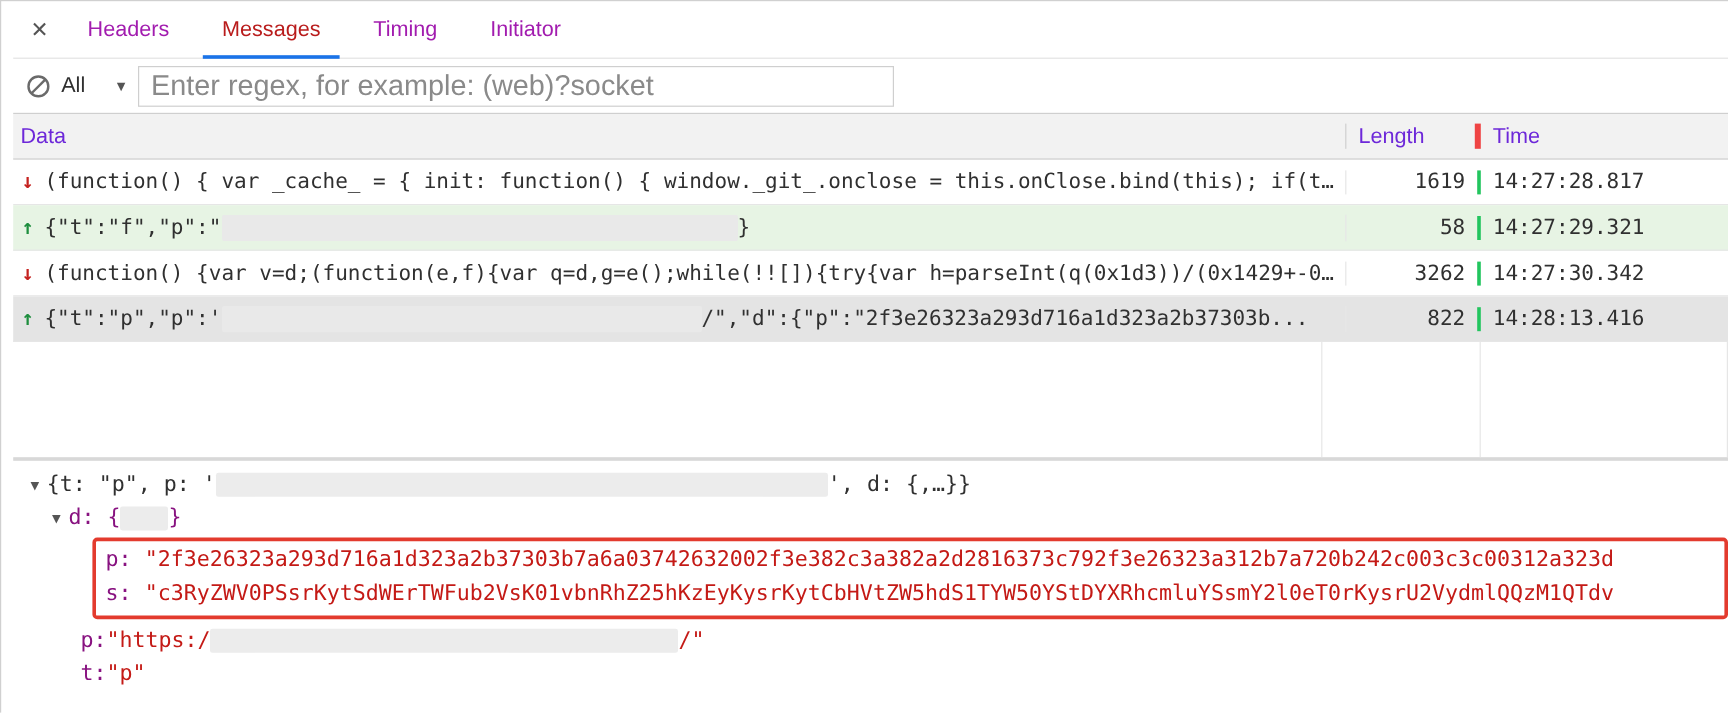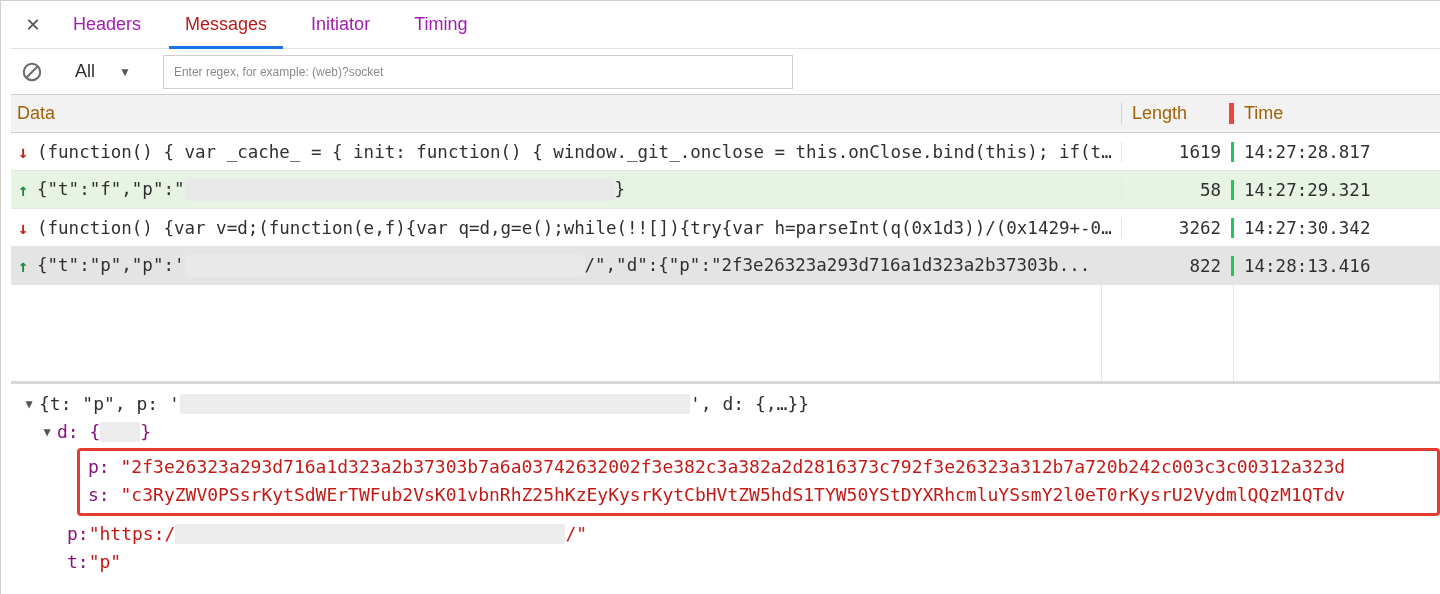--- a/index.html
+++ b/index.html
@@ -46,21 +46,21 @@
     content: "";
     position: absolute;
     left: 2px; right: 2px; bottom: -1px;
     height: 3px;
     background: #1a73e8;
   }
   
   .filter-row {
     display: flex; align-items: center;
     height: 46px;
-    gap: 24px;
+    gap: 0;
     padding-left: 8px;
     border-bottom: 1px solid #cfcfcf;
   }
   .noentry {
     width: 26px; height: 26px;
     display: flex; align-items: center; justify-content: center;
     color: #6a6a6a;
     cursor: pointer;
   }
   .noentry svg { width: 22px; height: 22px; }
@@ -71,35 +71,35 @@
     color: #303030;
     cursor: pointer;
     font-size: 18px;
   }
   .type-dd .chev { color: #555; font-size: 12px; }
   .regex-input {
     flex: 0 0 630px;
     height: 34px;
     border: 1px solid #cfcfcf;
     padding: 0 10px;
-    font-size: 12px;
+    font-size: 24px;
     color: #555;
     outline: none;
   }
   .regex-input::placeholder { color: #8a8a8a; }
 
   
   .thead {
     display: flex;
     height: 38px;
     align-items: center;
     border-bottom: 1px solid #cfcfcf;
     background: #f2f2f2;
     font-size: 18px;
-    color: #a16207;
+    color: #6d28d9;
   }
   .col-data   { flex: 1 1 auto; padding-left: 6px; border-right: 1px solid #cfcfcf; }
   .col-length { flex: 0 0 112px; padding-left: 10px; border-right: 5px solid #ef4444; }
   .col-time   { flex: 0 0 206px; padding-left: 10px; }
 
   
   .tbody { flex: 0 0 auto; }
   .row {
     display: flex; height: 38px; align-items: center;
     font-family: Menlo, Consolas, monospace;
@@ -188,22 +188,22 @@
 </style>
 </head>
 <body>
 
 <div class="panel">
 
   <div class="tabs">
     <div class="close-x">✕</div>
     <div class="tab">Headers</div>
     <div class="tab active">Messages</div>
+    <div class="tab">Timing</div>
     <div class="tab">Initiator</div>
-    <div class="tab">Timing</div>
   </div>
 
   <div class="filter-row">
     <div class="noentry">
       <svg viewBox="0 0 24 24" fill="none" stroke="#6a6a6a" stroke-width="2.2">
         <circle cx="12" cy="12" r="9"></circle>
         <line x1="6" y1="18" x2="18" y2="6"></line>
       </svg>
     </div>
     <div class="type-dd">

